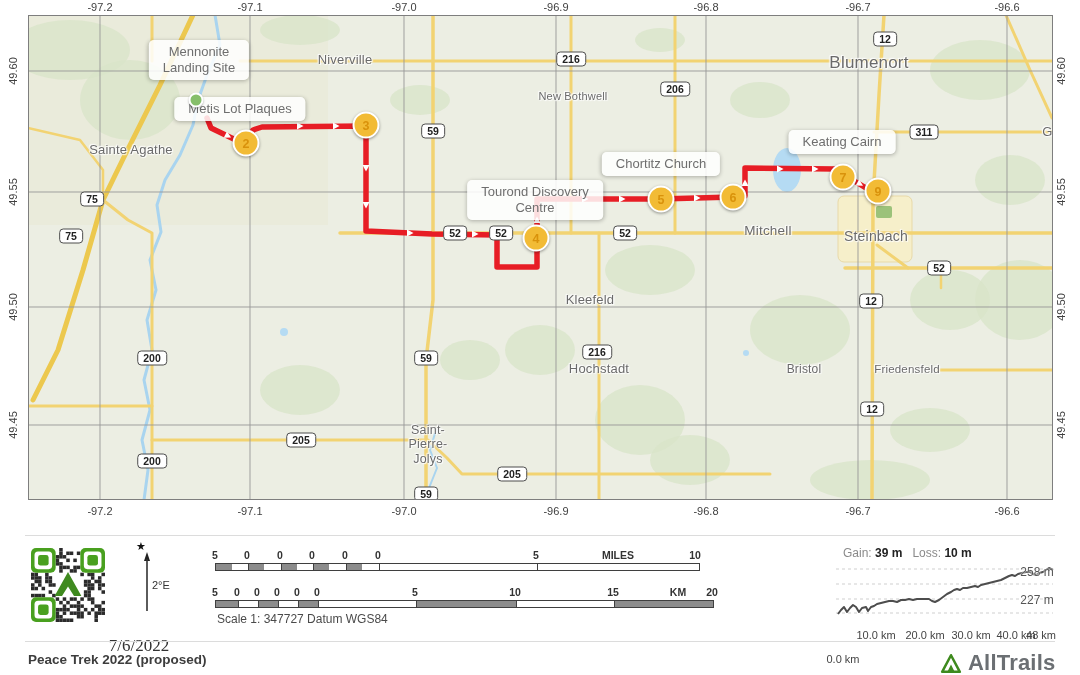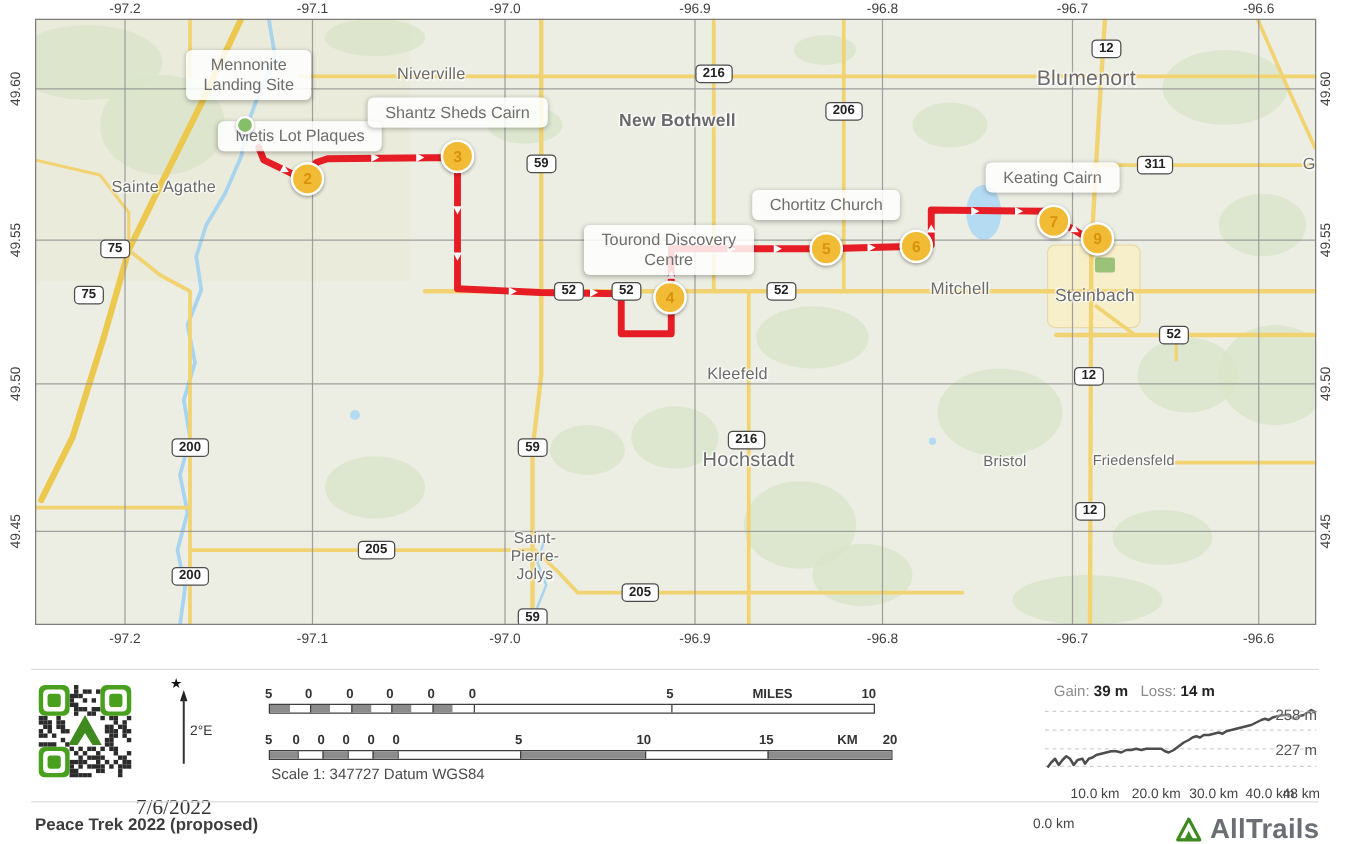--- a/index.html
+++ b/index.html
@@ -136,37 +136,36 @@
           <path d="M-3,-3.5 L3.5,0 L-3,3.5 Z" fill="#fff" transform="translate(622,199) rotate(0)"></path>
           <path d="M-3,-3.5 L3.5,0 L-3,3.5 Z" fill="#fff" transform="translate(697,198) rotate(0)"></path>
           <path d="M-3,-3.5 L3.5,0 L-3,3.5 Z" fill="#fff" transform="translate(745,183) rotate(-90)"></path>
           <path d="M-3,-3.5 L3.5,0 L-3,3.5 Z" fill="#fff" transform="translate(780,169) rotate(0)"></path>
           <path d="M-3,-3.5 L3.5,0 L-3,3.5 Z" fill="#fff" transform="translate(815,169) rotate(0)"></path>
           <path d="M-3,-3.5 L3.5,0 L-3,3.5 Z" fill="#fff" transform="translate(860,184) rotate(30)"></path>
         </g>
       </svg>
     <div id="map-labels">
         <div class="town" style="left: 345px; top: 60px; font-size: 13px;">Niverville</div>
-        <div class="town" style="left: 542px; top: 96px; font-size: 14px; font-weight: bold;">New Bothwell</div>
+        <div class="town" style="left: 573px; top: 96px; font-size: 11px;">New Bothwell</div>
         <div class="town" style="left: 869px; top: 63px; font-size: 17px;">Blumenort</div>
         <div class="town" style="left: 131px; top: 150px; font-size: 13px;">Sainte Agathe</div>
         <div class="town" style="left: 590px; top: 300px; font-size: 13px;">Kleefeld</div>
         <div class="town" style="left: 768px; top: 231px; font-size: 13.5px;">Mitchell</div>
         <div class="town" style="left: 876px; top: 236px; font-size: 14px;">Steinbach</div>
-        <div class="town" style="left: 599px; top: 369px; font-size: 16px;">Hochstadt</div>
+        <div class="town" style="left: 599px; top: 369px; font-size: 13px;">Hochstadt</div>
         <div class="town" style="left: 428px; top: 445px; font-size: 12.5px;">Saint-
 Pierre-
 Jolys</div>
         <div class="town" style="left: 804px; top: 370px; font-size: 12px;">Bristol</div>
         <div class="town" style="left: 907px; top: 370px; font-size: 11.5px;">Friedensfeld</div>
         <div class="town" style="left: 1049px; top: 132px; font-size: 13px;">Gi</div>
         <div class="pill" style="left: 199px; top: 40px;">Mennonite
 Landing Site</div>
         <div class="pill" style="left: 240px; top: 97px;">Metis Lot Plaques</div>
-        <div class="pill" style="left: 366px; top: 78px;">Shantz Sheds Cairn</div>
         <div class="pill" style="left: 535px; top: 180px;">Tourond Discovery
 Centre</div>
         <div class="pill" style="left: 661px; top: 152px;">Chortitz Church</div>
         <div class="pill" style="left: 842px; top: 130px;">Keating Cairn</div>
         <div id="start-dot" style="left: 196px; top: 100px;"></div>
         <div class="shield" style="left: 92px; top: 199px;">75</div>
         <div class="shield" style="left: 71px; top: 236px;">75</div>
         <div class="shield" style="left: 152px; top: 358px;">200</div>
         <div class="shield" style="left: 152px; top: 461px;">200</div>
         <div class="shield" style="left: 301px; top: 440px;">205</div>
@@ -408,21 +407,21 @@
           <div class="sb-tick" style="left: 300px;"></div>
           <div class="sb-tick" style="left: 398px;"></div>
         </div>
       </div>
     <div id="scaletext">Scale 1: 347727 Datum WGS84</div>
 
     <div id="gainloss">
       <span>Gain:</span>
       <b>39 m</b>&nbsp;&nbsp;
       <span>Loss:</span>
-      <b>14 m</b>
+      <b>10 m</b>
     </div>
     <svg id="elevsvg" width="226" height="74">
         <line x1="6" y1="11" x2="223" y2="11" stroke="#cfcfcf" stroke-width="1" stroke-dasharray="3,3"></line>
         <line x1="6" y1="26" x2="223" y2="26" stroke="#cfcfcf" stroke-width="1" stroke-dasharray="3,3"></line>
         <line x1="6" y1="41" x2="223" y2="41" stroke="#cfcfcf" stroke-width="1" stroke-dasharray="3,3"></line>
         <line x1="6" y1="55" x2="223" y2="55" stroke="#cfcfcf" stroke-width="1" stroke-dasharray="3,3"></line>
         <polyline points="8,56 11,52 14,49 17,54 20,50 23,47 26,49 29,54 32,50 36,49 38,53 41,49 44,48 47,46 51,45 55,44 59,43 63,43 67,44 71,42 75,42 79,41 83,42 87,41 91,41 95,41 99,41 102,43 105,44 109,42 113,39 117,36 121,34 124,32 127,31 130,32 133,30 137,30 141,29 145,28 148,29 151,27 155,26 159,25 163,24 167,23 171,22 175,20 179,18 182,17 185,18 188,16 192,15 196,14 200,14 203,16 206,17 209,15 213,14 216,12 219,10 221,11 223,12" fill="none" stroke="#4d4d4d" stroke-width="2" stroke-linejoin="round"></polyline>
       </svg>
     <div id="elev-labels">
         <div class="ev-y" style="left: 1037px; top: 565px;">258 m</div>

